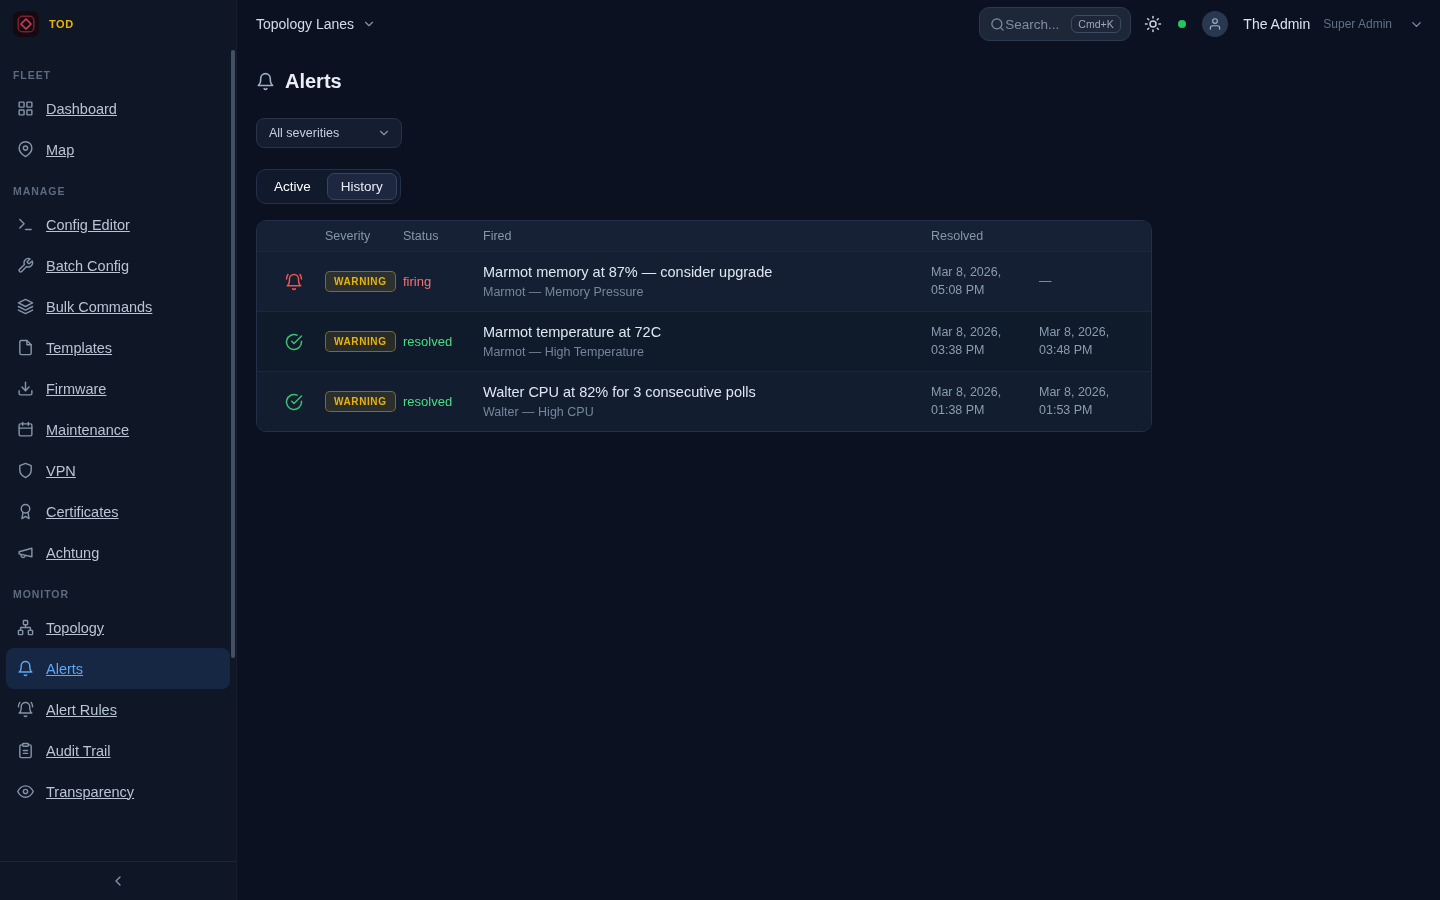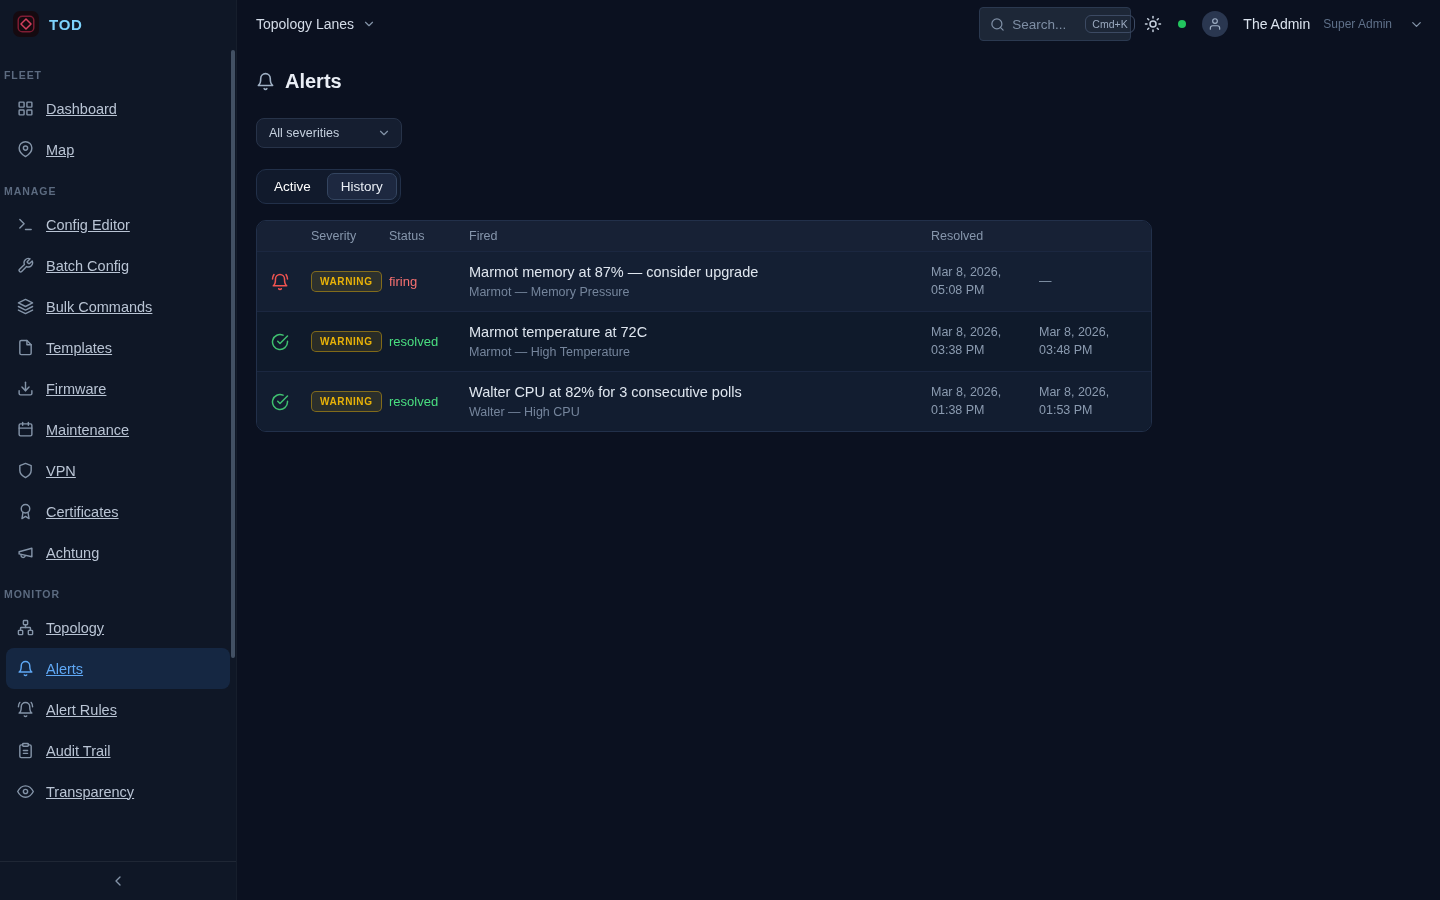--- a/index.html
+++ b/index.html
@@ -17,25 +17,25 @@
   
   .sidebar {
     width: 237px; min-width: 237px; height: 100%;
     background: #0f1726;
     display: flex; flex-direction: column;
     position: relative;
     border-right: 1px solid rgba(255,255,255,0.03);
   }
   .brand { height: 48px; display: flex; align-items: center; gap: 10px; padding: 0 13px; flex: none; }
   .logo-box { width: 26px; height: 26px; border-radius: 7px; background: #150a10; display: flex; align-items: center; justify-content: center; }
-  .brand-name { font-weight: 700; font-size: 15px; letter-spacing: 0.05em; color: #7dd3fc; }
+  .brand-name { font-weight: 700; font-size: 11px; letter-spacing: 0.05em; color: #eab308; }
 
   nav { flex: 1; padding-top: 6px; overflow: hidden; }
   .section-label {
-    padding: 15px 4px 7px; font-size: 10.5px; font-weight: 700;
+    padding: 15px 13px 7px; font-size: 10.5px; font-weight: 700;
     letter-spacing: 0.09em; color: #5c6b80; text-transform: uppercase;
   }
   .item {
     display: flex; align-items: center; gap: 12px;
     margin: 0 6px; padding: 12px 11px; border-radius: 8px;
     font-size: 14.5px; color: #b9c4d4; cursor: pointer; text-decoration: underline;
   }
   .item .ic { width: 17px; height: 17px; color: #8494a8; flex: none; }
   .item.active { background: rgba(56,123,216,0.16); color: #5fa8f5; }
   .item.active .ic { color: #5fa8f5; }
@@ -53,21 +53,21 @@
 
   
   .main { flex: 1; display: flex; flex-direction: column; min-width: 0; }
   .topbar { height: 48px; flex: none; display: flex; align-items: center; padding: 0 16px 0 19px; }
   .org { display: flex; align-items: center; gap: 8px; font-size: 14px; font-weight: 500; color: #d4dce8; cursor: pointer; }
   .org .ic { width: 14px; height: 14px; color: #8494a8; }
   .top-right { display: flex; align-items: center; gap: 13px; margin-left: auto; }
 
   .search {
     width: 152px; height: 34px; background: #1d2737; border: 1px solid #2b3950;
-    border-radius: 4px; display: flex; align-items: center; gap: 7px; padding: 0 0 0 10px;
+    border-radius: 10px; display: flex; align-items: center; padding: 0 0 0 10px;
     cursor: text;
   }
   .search .ic { width: 15px; height: 15px; color: #7e8ea4; flex: none; }
   .search input {
     background: transparent; border: none; outline: none; width: 66px;
     font: inherit; font-size: 13.5px; color: #c5d0de;
   }
   .search input::placeholder { color: #7e8ea4; }
   .kbd { border: 1px solid #3c4a63; border-radius: 6px; padding: 2px 6px; font-size: 10.5px; color: #9aa9bf; white-space: nowrap; }
 
@@ -102,21 +102,21 @@
 
   
   .table {
     margin-top: 16px; width: 896px;
     border: 1px solid #22304a; border-radius: 10px; overflow: hidden;
     background: #0e1726;
   }
   .thead, .row {
     display: grid;
     grid-template-columns: 40px 78px 80px 1fr 108px 98px;
-    padding-left: 14px; padding-right: 14px;
+    padding-left: 28px; padding-right: 14px;
   }
   .thead { background: #172135; padding-top: 8px; padding-bottom: 8px; font-size: 12.5px; color: #8696ac; }
   .row { padding-top: 12px; padding-bottom: 12px; align-items: center; border-top: 1px solid #1b2740; cursor: pointer; }
   .row.r0 { background: #141f33; }
   .row.r1 { background: #0f1a2b; }
   .row.r2 { background: #121d30; }
 
   .cell-icon .ic { width: 18px; height: 18px; }
   .icon-firing { color: #ef5350; }
   .icon-resolved { color: #3fbf6f; }

